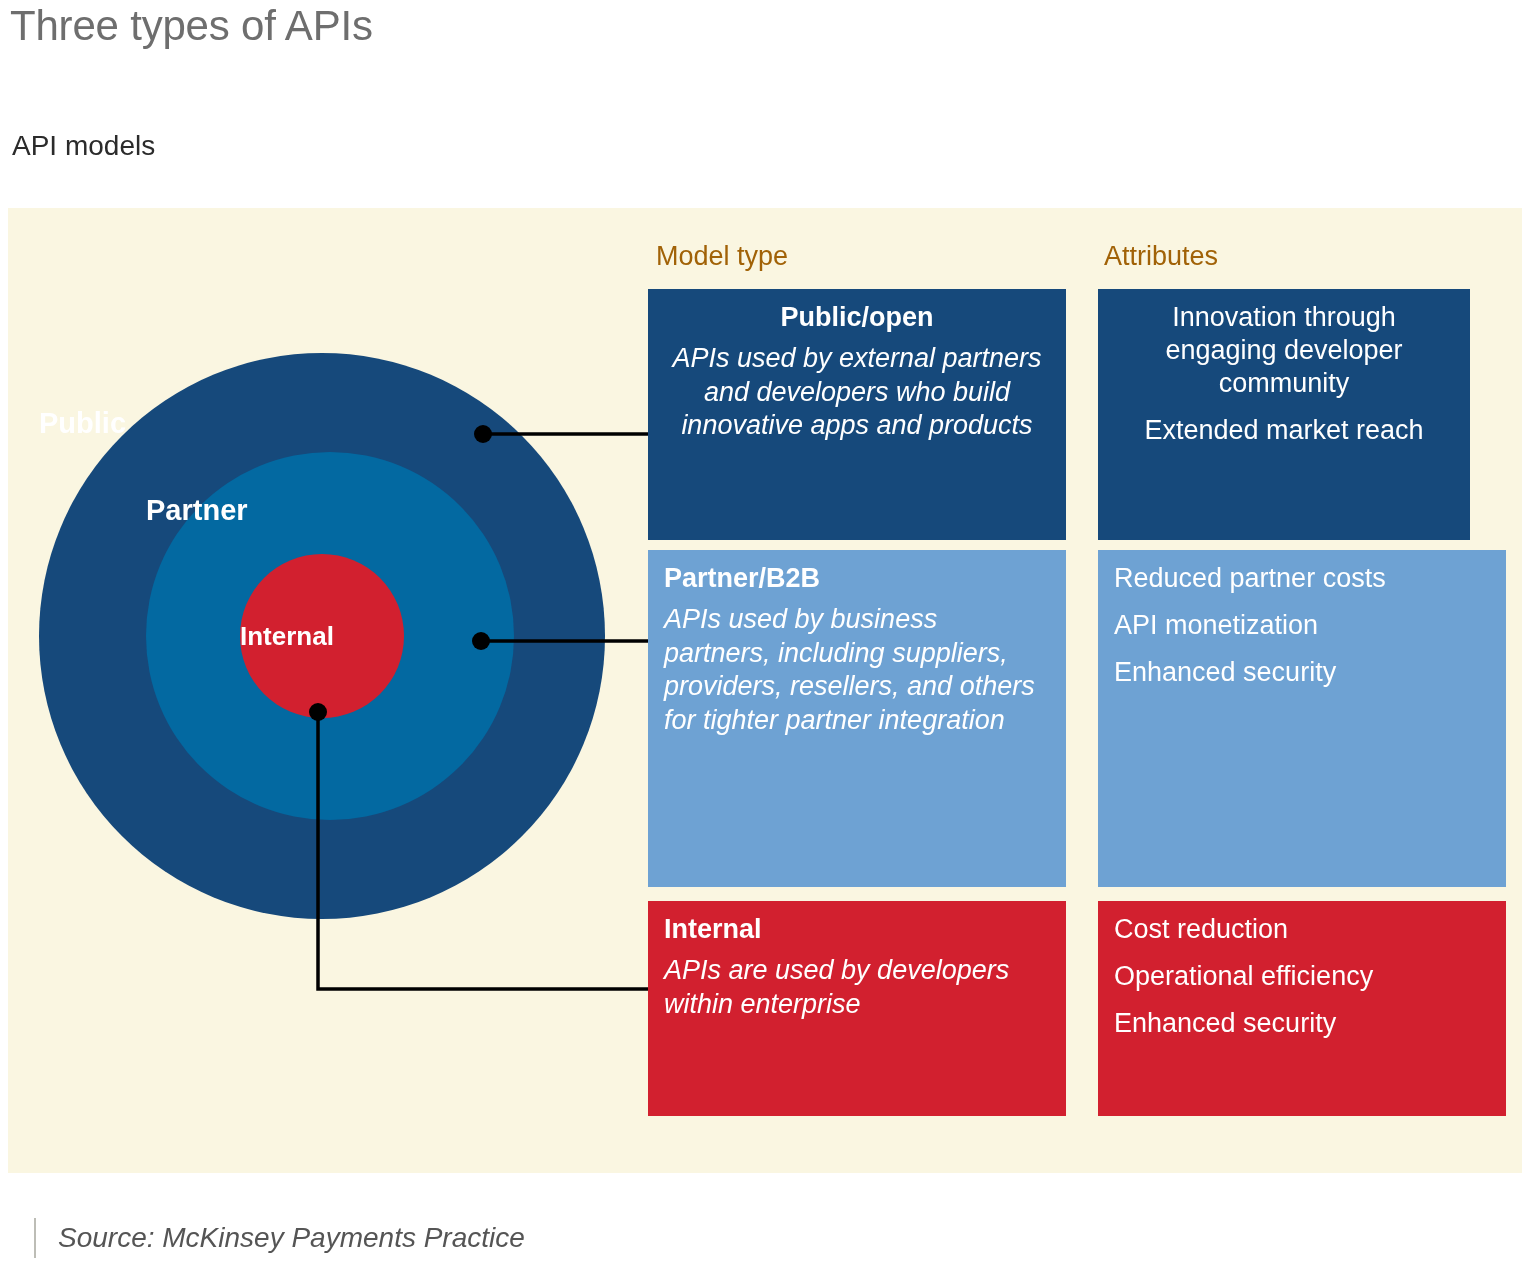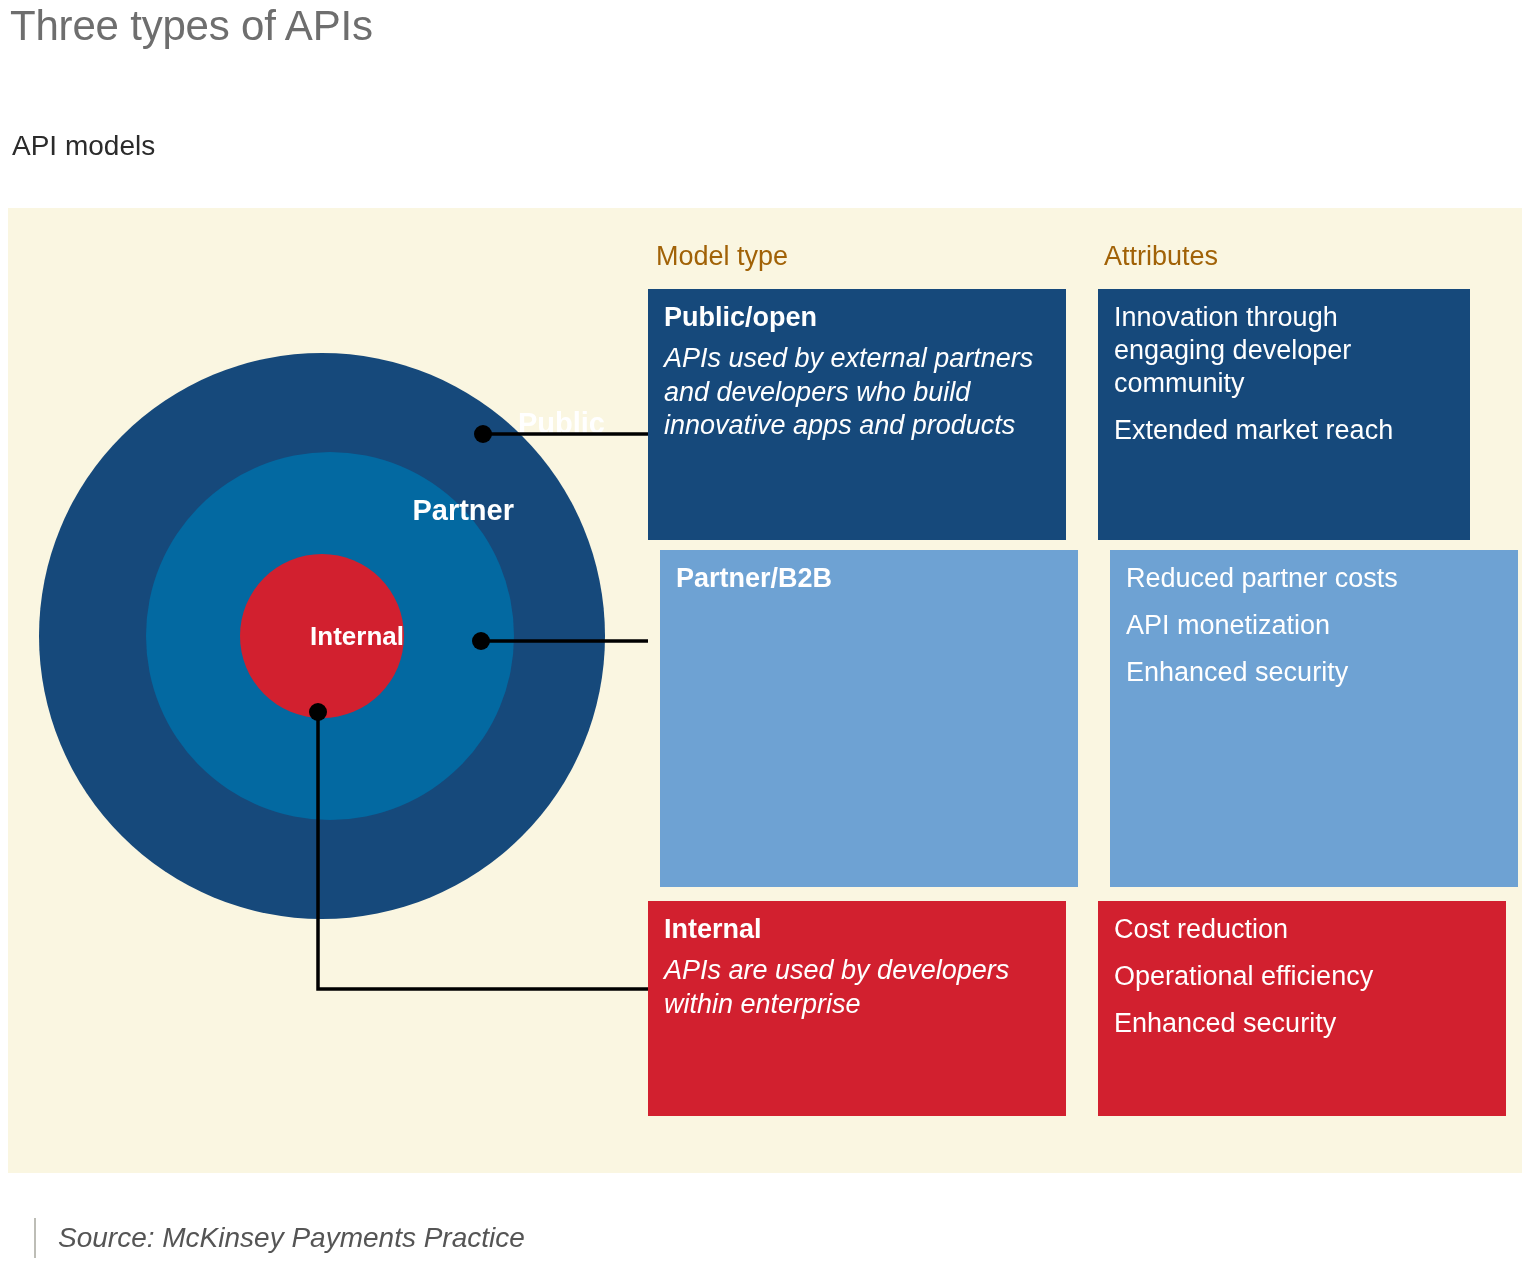--- a/index.html
+++ b/index.html
@@ -53,21 +53,21 @@
     position: absolute;
     left: 23px;
     top: 137px;   
     width: 580px;
     height: 580px;
   }
   .ring {
     position: absolute;
     border-radius: 50%;
     display: flex;
-    justify-content: flex-end;
+    justify-content: flex-start;
   }
   #ring-public {
     left: 8px; top: 8px;
     width: 566px; height: 566px;
     background: #16497B;
   }
   #ring-partner {
     left: 115px; top: 107px;
     width: 368px; height: 368px;
     background: #0369a1;
@@ -124,22 +124,22 @@
     line-height: 1.25;
     font-style: italic;
   }
   .attr-item {
     font-size: 27px;
     line-height: 1.22;
     margin-bottom: 14px;
   }
   .attr-item:last-child { margin-bottom: 0; }
 
-  .c-dark  { background: #16497B; }
-  .c-mid   { background: #6EA2D3; margin-left: 12px; }
+  .c-dark  { background: #16497B; text-align: center; }
+  .c-mid   { background: #6EA2D3; }
   .c-red   { background: #D2202F; }
 
   
   #card-model-1 { left: 648px;  top: 289px; width: 418px; height: 251px; }
   #card-model-2 { left: 648px;  top: 550px; width: 418px; height: 337px; }
   #card-model-3 { left: 648px;  top: 901px; width: 418px; height: 215px; }
   #card-attr-1  { left: 1098px; top: 289px; width: 372px; height: 251px; }
   #card-attr-2  { left: 1098px; top: 550px; width: 408px; height: 337px; }
   #card-attr-3  { left: 1098px; top: 901px; width: 408px; height: 215px; }
 
@@ -195,20 +195,21 @@
   <div class="col-header" id="hdr-model" style="top:33px;left:648px">Model type</div>
   <div class="col-header" id="hdr-attr" style="top:33px;left:1096px">Attributes</div>
 
   <div class="card c-dark" id="card-model-1" style="left:640px;top:81px">
     <div class="card-title">Public/open</div>
     <div class="card-body">APIs used by external partners and developers who build innovative apps and products</div>
   </div>
 
   <div class="card c-mid" id="card-model-2" style="left:640px;top:342px">
     <div class="card-title">Partner/B2B</div>
+    <div class="card-body">APIs used by business partners, including suppliers, providers, resellers, and others for tighter partner integration</div>
   </div>
 
   <div class="card c-red" id="card-model-3" style="left:640px;top:693px">
     <div class="card-title">Internal</div>
     <div class="card-body">APIs are used by developers within enterprise</div>
   </div>
 
   <div class="card c-dark" id="card-attr-1" style="left:1090px;top:81px">
     <div class="attr-item">Innovation through engaging developer community</div>
     <div class="attr-item">Extended market reach</div>

